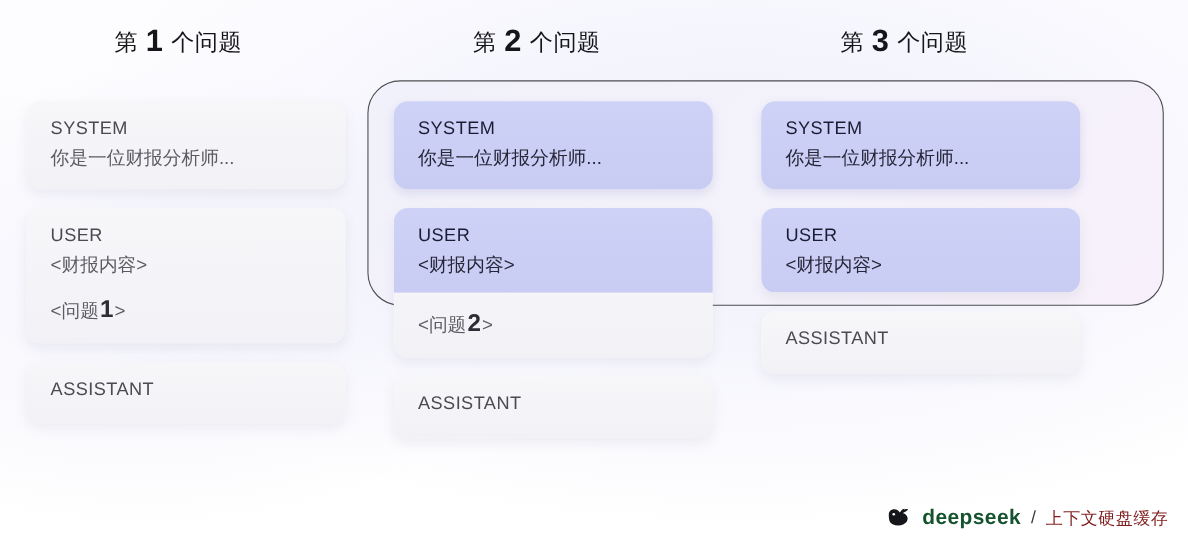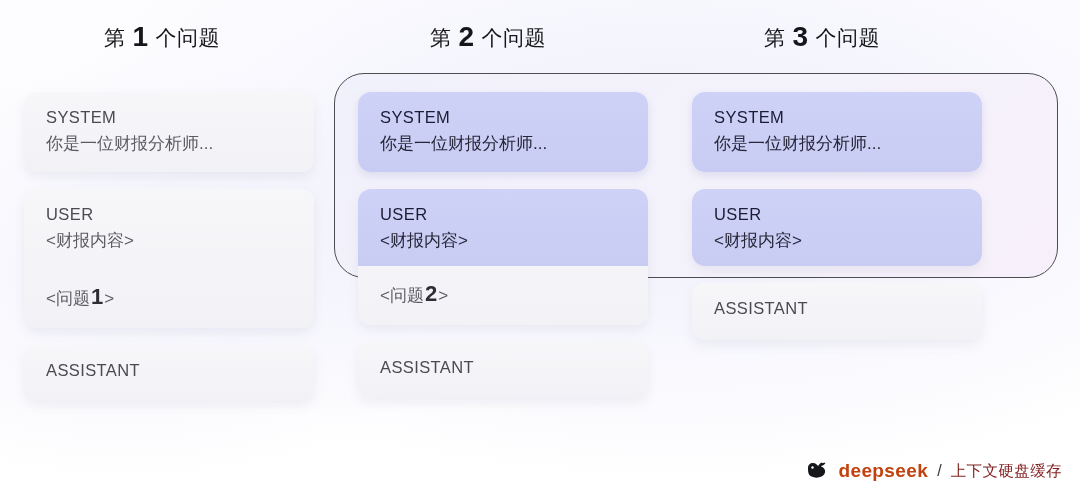--- a/index.html
+++ b/index.html
@@ -168,21 +168,21 @@
   }
   .whale {
     width: 24px;
     height: 20px;
     display: block;
   }
   .brand {
     font-size: 19px;
     font-weight: 600;
     letter-spacing: 0.4px;
-    color: #c2410c;
+    color: #14532d;
   }
   .slash {
     font-size: 16px;
     color: #3a3a40;
     padding: 0 1px;
   }
   .tagline {
     font-size: 15.5px;
     color: #7f1d1d;
     letter-spacing: 0.4px;
@@ -214,21 +214,21 @@
   <div class="cache-boundary"></div>
 
   <div class="column col1">
     <div class="card">
       <div class="role">SYSTEM</div>
       <div class="line">你是一位财报分析师...</div>
     </div>
     <div class="card">
       <div class="role">USER</div>
       <div class="line">&lt;财报内容&gt;</div>
-      <div class="line" style="margin-top:29px"><span>&lt;问题</span><span class="big">1</span><span>&gt;</span></div>
+      <div class="line" style="margin-top:13px"><span>&lt;问题</span><span class="big">1</span><span>&gt;</span></div>
     </div>
     <div class="card">
       <div class="role">ASSISTANT</div>
     </div>
   </div>
 
   <div class="column col2">
     <div class="card highlight">
       <div class="role">SYSTEM</div>
       <div class="line">你是一位财报分析师...</div>

